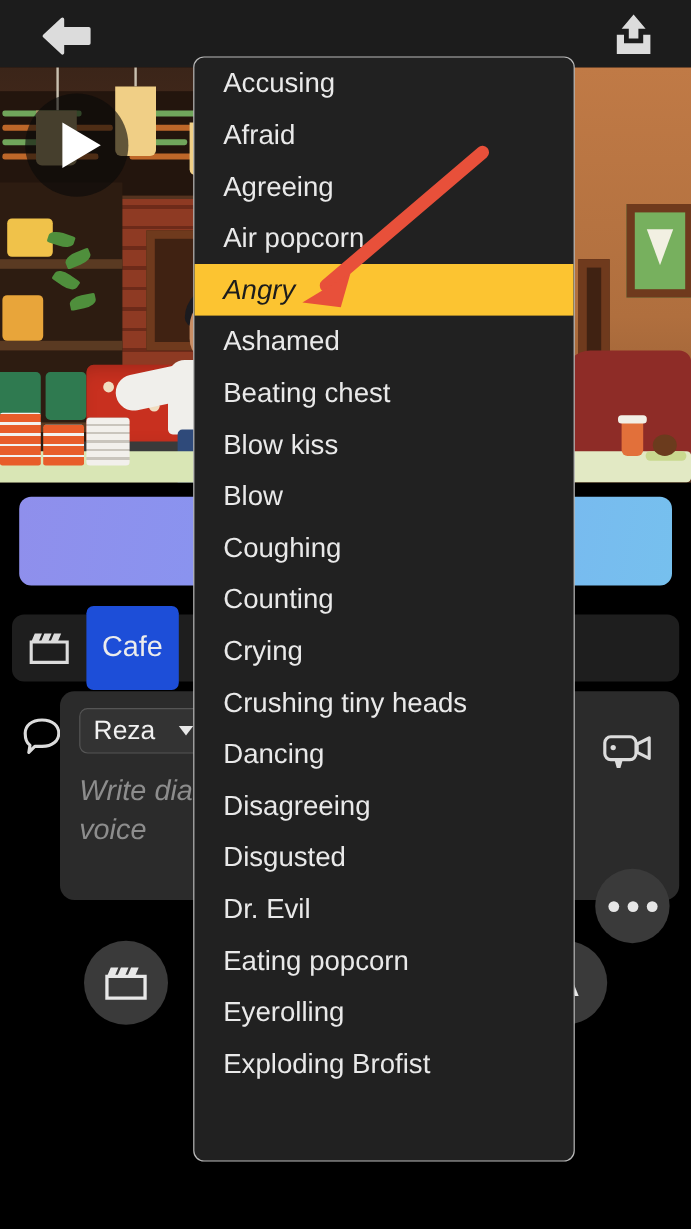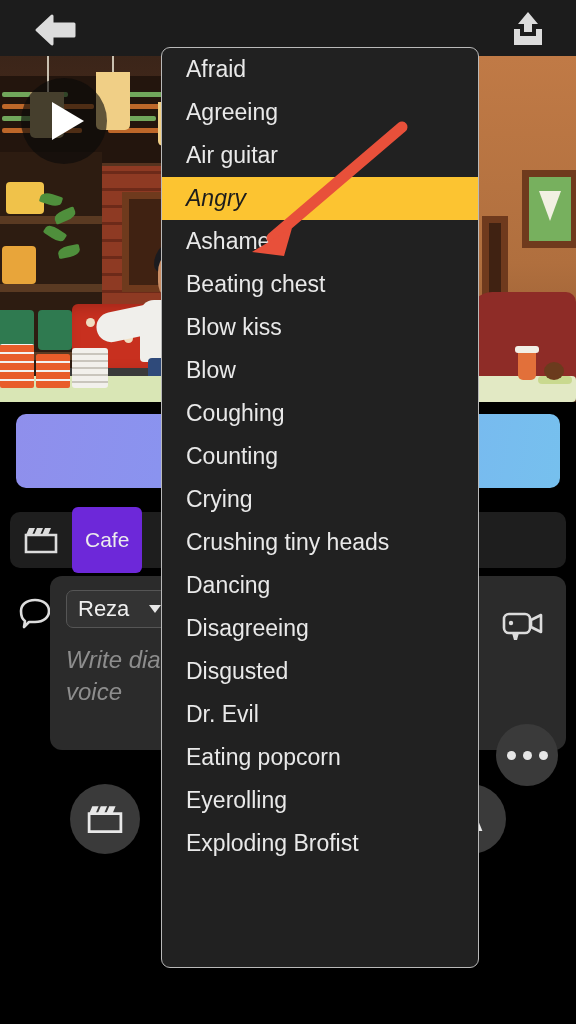--- a/index.html
+++ b/index.html
@@ -302,25 +302,25 @@
     left: 10px; top: 512px;
     width: 556px; height: 56px;
     background: #1e1e1e;
     border-radius: 10px;
     display: flex; align-items: center;
     padding: 0 14px;
     gap: 14px;
     z-index: 2;
   }
   .chip {
-    background: #6d28d9;
+    background: #1d4ed8;
     border-radius: 6px;
     padding: 21px 13px;
     color: #ececec;
-    font-size: 21px;
+    font-size: 24px;
   }
 
   
   .dialog-row {
     position: absolute;
     left: 8px; top: 576px;
     width: 558px; height: 178px;
     z-index: 2;
   }
   .bubble-icon-wrap {
@@ -590,23 +590,24 @@
       <svg width="32" height="32" viewBox="0 0 32 32">
         <circle cx="16" cy="16" r="12" fill="none" stroke="#e8e8e8" stroke-width="2.6"></circle>
       </svg>
     </div>
     <div class="tool-btn">
       <span>A</span>
     </div>
   </div>
 
   <div class="menu" id="menu">
+      <div class="menu-item">Accusing</div>
       <div class="menu-item">Afraid</div>
       <div class="menu-item">Agreeing</div>
-      <div class="menu-item">Air guitar</div>
+      <div class="menu-item">Air popcorn</div>
       <div class="menu-item selected" style="background: rgb(252, 196, 49); font-style: italic;">Angry</div>
       <div class="menu-item">Ashamed</div>
       <div class="menu-item">Beating chest</div>
       <div class="menu-item">Blow kiss</div>
       <div class="menu-item">Blow</div>
       <div class="menu-item">Coughing</div>
       <div class="menu-item">Counting</div>
       <div class="menu-item">Crying</div>
       <div class="menu-item">Crushing tiny heads</div>
       <div class="menu-item">Dancing</div>

